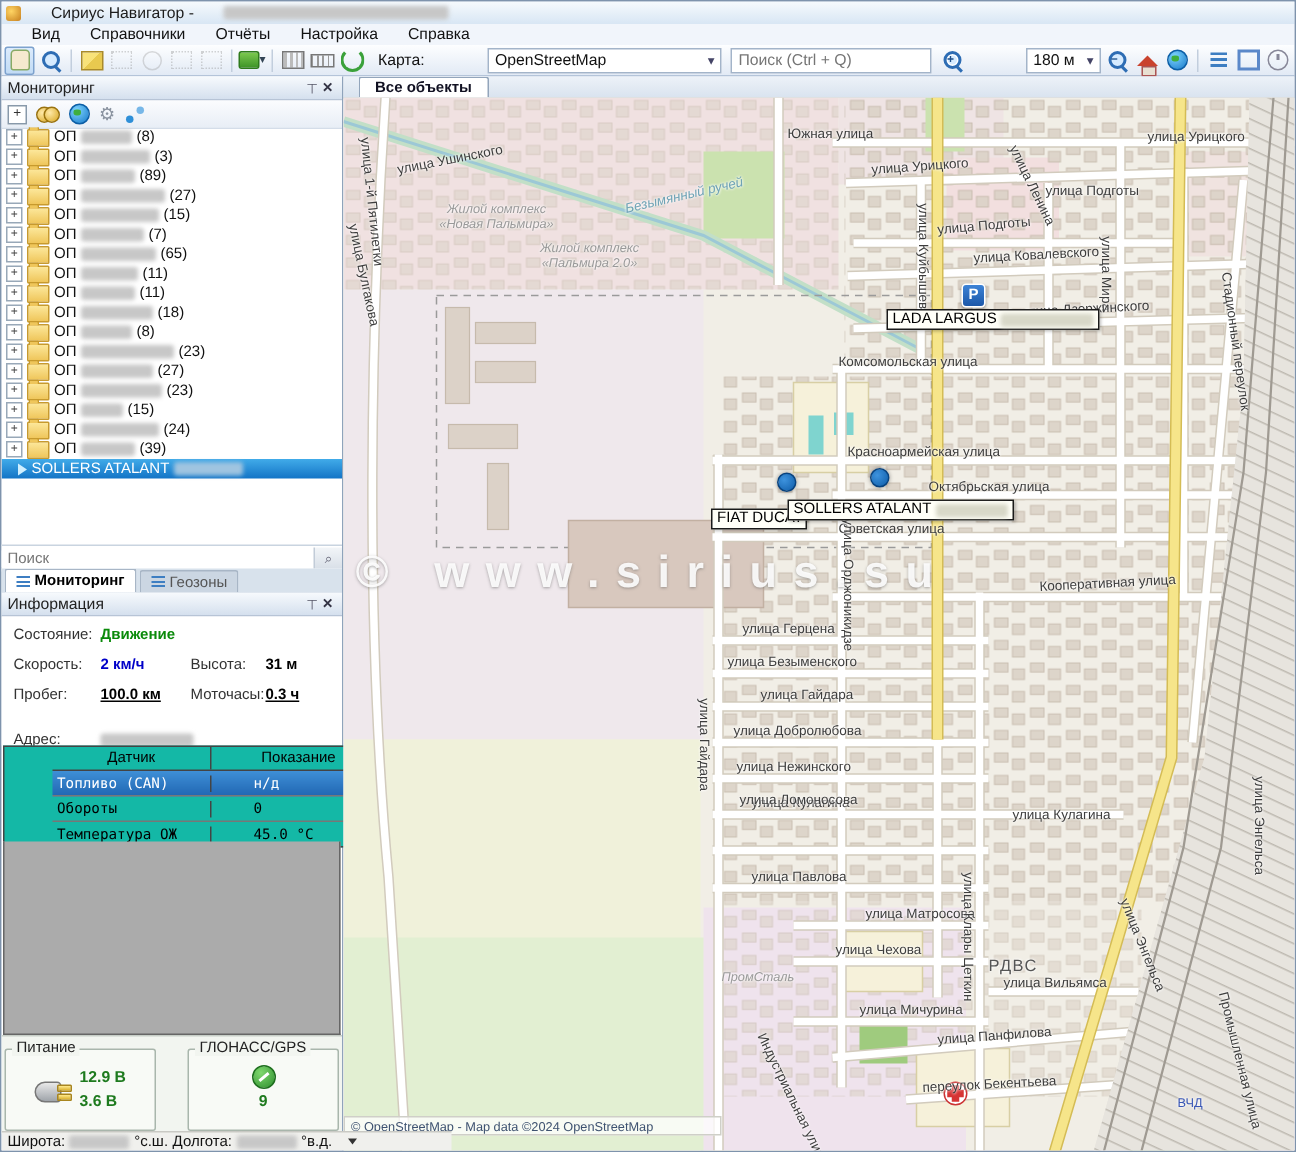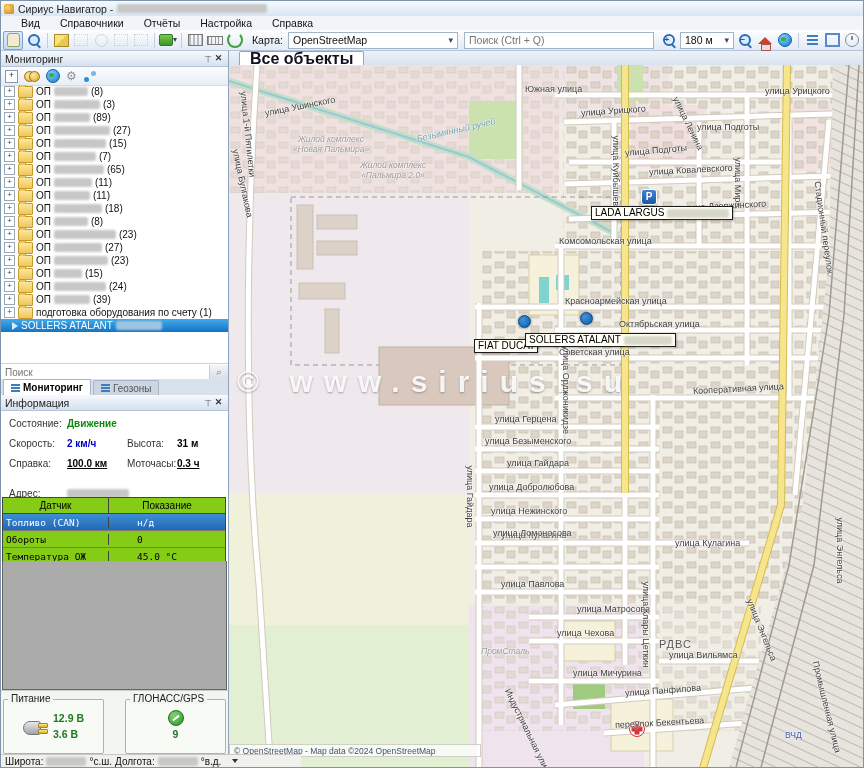--- a/index.html
+++ b/index.html
@@ -1,29 +1,29 @@
 <!DOCTYPE html>
 <html><head>
 <meta charset="utf-8">
 <style>
   html,body{margin:0;padding:0;background:#9aa7b8;font-family:"Liberation Sans",sans-serif;}
   #app{position:relative;width:864px;height:768px;background:#E9EFF7;overflow:hidden;border:1px solid #7E93AC;box-sizing:border-box;}
   
-  .titlebar{position:absolute;left:0;top:0;right:0;height:15px;background:linear-gradient(#F6FAFD,#D8E6F4);display:flex;align-items:center;gap:4px;padding-left:3px;font-size:10.5px;color:#1c1c1c;}
+  .titlebar{position:absolute;left:0;top:0;right:0;height:15px;background:linear-gradient(#F6FAFD,#D8E6F4);display:flex;align-items:center;gap:20px;padding-left:3px;font-size:10.5px;color:#1c1c1c;}
   .app-icon{width:10px;height:10px;background:radial-gradient(circle at 35% 35%,#ffd564,#c77f1e);border-radius:2px;flex:0 0 auto;}
   .blur-chip{display:inline-block;height:9px;background:#c7c7c7;border-radius:2px;filter:blur(1.3px);vertical-align:middle;}
   .menubar{position:absolute;left:0;top:15px;right:0;height:14px;background:#F1F5FB;display:flex;align-items:center;padding-left:10px;font-size:10.5px;color:#111;}
   .menubar .mitem{padding:0 10px;cursor:default;}
   .toolbar{position:absolute;left:0;top:29px;right:0;height:21px;background:linear-gradient(#FDFEFF,#E2EAF5);border-bottom:1px solid #B4C4D9;display:flex;align-items:center;font-size:10.5px;gap:2px;padding:0 2px;box-sizing:border-box;}
   .tbtn{width:18px;height:17px;display:flex;align-items:center;justify-content:center;border-radius:2px;flex:0 0 auto;}
   .tbtn.active{border:1px solid #7DA2CE;background:linear-gradient(#DCEBFC,#C1DBF5);}
   .tbtn.disabled{opacity:.35;}
   .tsep{width:1px;height:15px;background:#C2CEDD;margin:0 2px;flex:0 0 auto;}
   .tlabel{margin:0 3px 0 6px;color:#111;text-align:center;}
-  .combo{background:#fff;border:1px solid #A3B4C9;height:15px;display:flex;align-items:center;font-size:10.5px;padding:0 4px;color:#111;position:relative;}
+  .combo{background:#fff;border:1px solid #A3B4C9;height:15px;display:flex;align-items:center;font-size:10.5px;padding:0 4px;color:#111;position:relative;margin-left:37px;}
   .combo::after{content:"▾";margin-left:auto;padding-left:6px;color:#446;font-size:9px;}
   .combo.map{width:160px;}
   .combo.scale{width:44px;}
   .searchbox{flex:1 1 auto;height:15px;border:1px solid #A3B4C9;background:#fff;font-size:10.5px;color:#888;padding:0 4px;font-family:"Liberation Sans",sans-serif;margin:0 4px;min-width:60px;}
   .mini{font-size:11px;line-height:1;}
   
   .leftpanel{position:absolute;left:0;top:50px;width:228px;bottom:0;background:#fff;border-right:1px solid #8FA3BB;box-sizing:border-box;}
   .panel-hd{position:absolute;left:0;right:0;height:16px;background:linear-gradient(#F7FAFD,#D5E0EE);border-bottom:1px solid #B7C4D6;display:flex;align-items:center;font-size:10.5px;color:#222;padding:0 4px;box-sizing:border-box;}
   .panel-hd .sp{flex:1;}
   .pin-icon{width:10px;height:10px;color:#556;font-size:9px;line-height:10px;text-align:center;}
@@ -61,42 +61,42 @@
   .tab-ic-list{width:9px;height:8px;background:repeating-linear-gradient(#3D7EC2 0 1.5px,transparent 1.5px 3px);}
   .info-hd{top:344px;}
   .info-body{position:absolute;left:0;top:360px;right:0;height:86px;background:#fff;font-size:10px;color:#222;}
   .inf-row{position:absolute;left:4px;right:2px;height:13px;display:flex;align-items:center;}
   .inf-lab{color:#333;}
   .inf-val{font-weight:bold;color:#000;}
   .inf-val.green{color:#0A8A0A;}
   .inf-val.blue{color:#0000C8;}
   .inf-val.und{text-decoration:underline;}
   .c1{position:absolute;left:4px;} .c2{position:absolute;left:62px;} .c3{position:absolute;left:122px;} .c4{position:absolute;left:172px;}
-  .sensor-table{position:absolute;left:1px;top:446px;width:222px;border:1px solid #444;font-size:9.5px;font-family:"DejaVu Sans Mono",monospace;background:#84cc16;border-collapse:collapse;}
+  .sensor-table{position:absolute;left:1px;top:446px;width:222px;border:1px solid #444;font-size:9.5px;font-family:"DejaVu Sans Mono",monospace;background:#14b8a6;border-collapse:collapse;padding-left:32px;}
   .sensor-table .hd{display:flex;border-bottom:1px solid #444;font-family:"Liberation Sans",sans-serif;font-size:10px;}
   .sensor-table .hd div{padding:2px 0;text-align:center;}
   .st-c1{width:106px;border-right:1px solid #444;box-sizing:border-box;}
   .st-c2{flex:1;}
   .srow{display:flex;border-bottom:1px solid #777;height:16px;align-items:center;}
   .srow:last-child{border-bottom:none;}
   .srow .st-c1{padding-left:3px;}
   .srow .st-c2{padding-left:28px;}
   .srow.selected{background:linear-gradient(#3E8FD6,#2268B4);color:#fff;}
   .gray-fill{position:absolute;left:1px;right:1px;top:510px;height:129px;background:#ABABAB;border:1px solid #666;border-top:none;box-sizing:border-box;}
   .groups{position:absolute;left:0;right:0;top:639px;height:66px;background:#F2F5F0;border-top:1px solid #C8CFC8;display:flex;gap:21px;padding:8px 2px 2px 2px;box-sizing:border-box;}
   .gbox{position:relative;flex:1;border:1px solid #A9B6AC;border-radius:2px;background:#F8FAF6;}
   .gbox .glabel{position:absolute;top:-7px;left:4px;background:#F2F5F0;padding:0 3px;font-size:10px;color:#222;}
   .gbody{display:flex;align-items:center;justify-content:center;height:100%;gap:4px;flex-direction:row;}
   .gval{font-size:10.5px;font-weight:bold;color:#1E7A1E;line-height:1.5;}
   .statusbar{position:absolute;left:0;bottom:0;width:300px;height:13px;background:#F0F0ED;border-top:1px solid #C9C9C4;display:flex;align-items:center;font-size:10px;color:#111;padding-left:4px;gap:3px;z-index:40;box-sizing:border-box;}
   .dd-arrow{width:0;height:0;border-top:4px solid #333;border-left:3px solid transparent;border-right:3px solid transparent;margin-left:8px;}
   
   .maparea{position:absolute;left:228px;top:50px;right:0;bottom:0;background:#DCE4EE;}
   .maptabs{position:absolute;left:0;top:0;right:0;height:14px;background:linear-gradient(#EDF2F8,#D9E3EF);border-bottom:1px solid #A9B8CB;display:flex;align-items:flex-end;padding-left:10px;}
-  .maptab{height:13px;background:#fff;border:1px solid #93A5BB;border-bottom:none;border-radius:2px 2px 0 0;font-size:16px;font-weight:bold;color:#112;display:flex;align-items:center;padding:0 10px;text-align:center;}
+  .maptab{height:13px;background:#fff;border:1px solid #93A5BB;border-bottom:none;border-radius:2px 2px 0 0;font-size:10px;font-weight:bold;color:#112;display:flex;align-items:center;padding:0 10px;text-align:center;}
   .mapcanvas{position:absolute;left:0;top:14px;right:0;bottom:0;overflow:hidden;background:#F1EEE6;}
   .mlayer{position:absolute;left:0;top:0;width:636px;height:710px;}
   .mlabel{position:absolute;font-size:9px;color:#3d3d3d;white-space:nowrap;transform-origin:0 50%;text-shadow:0 0 2px #fff,0 0 2px #fff;line-height:1;}
   .mlabel.area{color:#999;font-style:italic;white-space:normal;text-align:center;font-size:8.5px;line-height:1.15;}
   .mlabel.water{color:#6FA3B5;font-style:italic;}
   .mlabel.rail{color:#3A57B5;font-size:8.5px;}
   .mlabel.big{font-size:11px;color:#555;letter-spacing:1px;}
   .vlabel{position:absolute;background:#FFFFF8;border:1px solid #1a1a1a;height:12px;line-height:12px;font-size:10px;color:#000;padding:0 3px;white-space:nowrap;display:flex;align-items:center;gap:3px;box-shadow:1px 1px 2px rgba(0,0,0,.25);}
   .vlabel.clip{max-width:56px;overflow:hidden;}
   .vdot{position:absolute;width:11px;height:11px;border-radius:50%;background:radial-gradient(circle at 35% 35%,#3E93DE,#0E5CA8);border:1px solid #08427E;box-shadow:0 0 3px rgba(0,0,0,.4);}
@@ -373,25 +373,20 @@
           </div>
 
           <div class="tree-row">
             <span class="expander"></span>
             <span class="folder-icon"></span>
             <span>ОП</span>
             <span class="blur-chip" style="width: 36px;"></span>
             <span class="tree-count">(39)</span>
           </div>
         </div>
-      <div class="tree-row">
-        <span class="expander"></span>
-        <span class="folder-icon"></span>
-        <span>подготовка оборудования по счету (1)</span>
-      </div>
       <div class="tree-row selected-row">
         <span class="sel-arrow"></span>
         <span>SOLLERS ATALANT</span>
         <span class="blur-chip" style="width:46px;background:#9fc4e0"></span>
       </div>
     </div>
 
     <div class="search-row">
       <input class="search-input" placeholder="Поиск" style="">
       <span class="search-btn">⌕</span>
@@ -422,21 +417,21 @@
         <span class="inf-lab c1">Состояние:</span>
         <span class="inf-val green c2">Движение</span>
       </div>
       <div class="inf-row" style="top:26px">
         <span class="inf-lab c1">Скорость:</span>
         <span class="inf-val blue c2">2 км/ч</span>
         <span class="inf-lab c3">Высота:</span>
         <span class="inf-val c4">31 м</span>
       </div>
       <div class="inf-row" style="top:46px">
-        <span class="inf-lab c1">Справка:</span>
+        <span class="inf-lab c1">Пробег:</span>
         <span class="inf-val und c2">100.0 км</span>
         <span class="inf-lab c3">Моточасы:</span>
         <span class="inf-val und c4">0.3 ч</span>
       </div>
       <div class="inf-row" style="top:76px">
         <span class="inf-lab c1">Адрес:</span>
         <span class="blur-chip c2" style="width:62px"></span>
       </div>
     </div>
 

